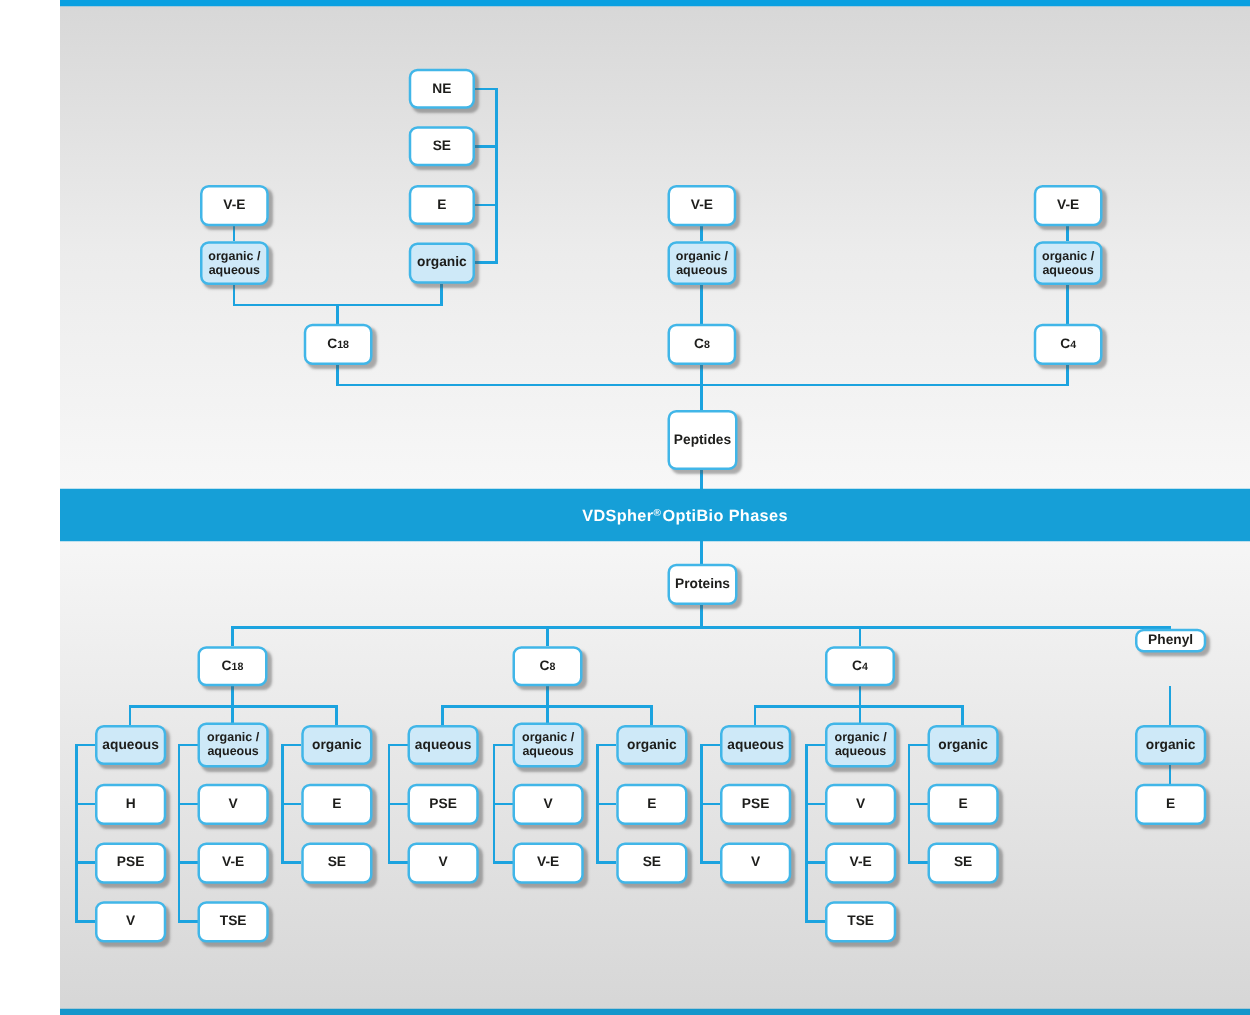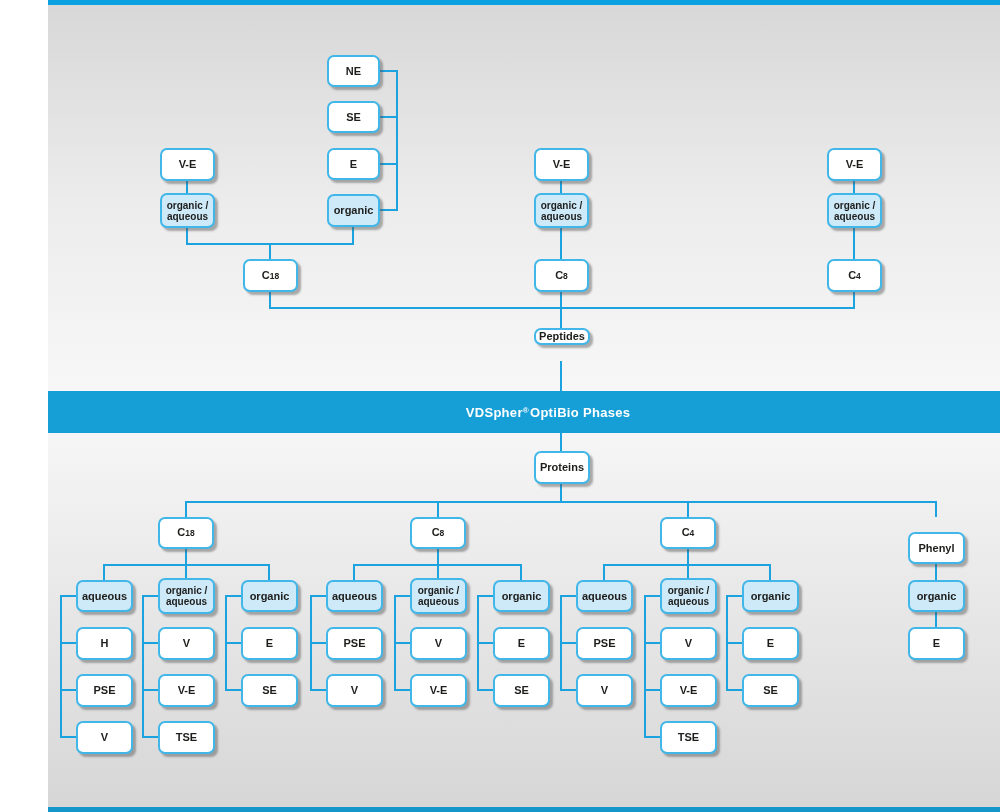--- a/index.html
+++ b/index.html
@@ -156,36 +156,36 @@
       <div class="node" style="left: 779px; top: 148px; width: 55px; height: 33px;">
         <span class="line">V-E</span>
       </div>
       <div class="node light multiline" style="left: 779px; top: 193px; width: 55px; height: 35px;">
         <span class="line">organic /</span>
         <span class="line">aqueous</span>
       </div>
       <div class="node" style="left: 779px; top: 259px; width: 55px; height: 33px;">
         <span class="line"><span>C</span><span class="subnum">4</span></span>
       </div>
-      <div class="node" style="left: 486px; top: 328px; width: 56px; height: 17px;">
+      <div class="node" style="left: 486px; top: 328px; width: 56px; height: 48px;">
         <span class="line">Peptides</span>
       </div>
       <div class="node" style="left: 486px; top: 451px; width: 56px; height: 33px; justify-content: center;">
         <span class="line">Proteins</span>
       </div>
       <div class="node" style="left: 110px; top: 517px; width: 56px; height: 32px;">
         <span class="line"><span>C</span><span class="subnum">18</span></span>
       </div>
       <div class="node" style="left: 362px; top: 517px; width: 56px; height: 32px;">
         <span class="line"><span>C</span><span class="subnum">8</span></span>
       </div>
       <div class="node" style="left: 612px; top: 517px; width: 56px; height: 32px;">
         <span class="line"><span>C</span><span class="subnum">4</span></span>
       </div>
-      <div class="node" style="left: 860px; top: 532px; width: 57px; height: 32px;">
+      <div class="node" style="left: 860px; top: 503px; width: 57px; height: 19px;">
         <span class="line">Phenyl</span>
       </div>
       <div class="node light" style="left: 28px; top: 580px; width: 57px; height: 32px;">
         <span class="line">aqueous</span>
       </div>
       <div class="node light multiline" style="left: 110px; top: 578px; width: 57px; height: 36px;">
         <span class="line">organic /</span>
         <span class="line">aqueous</span>
       </div>
       <div class="node light" style="left: 193px; top: 580px; width: 57px; height: 32px;">

